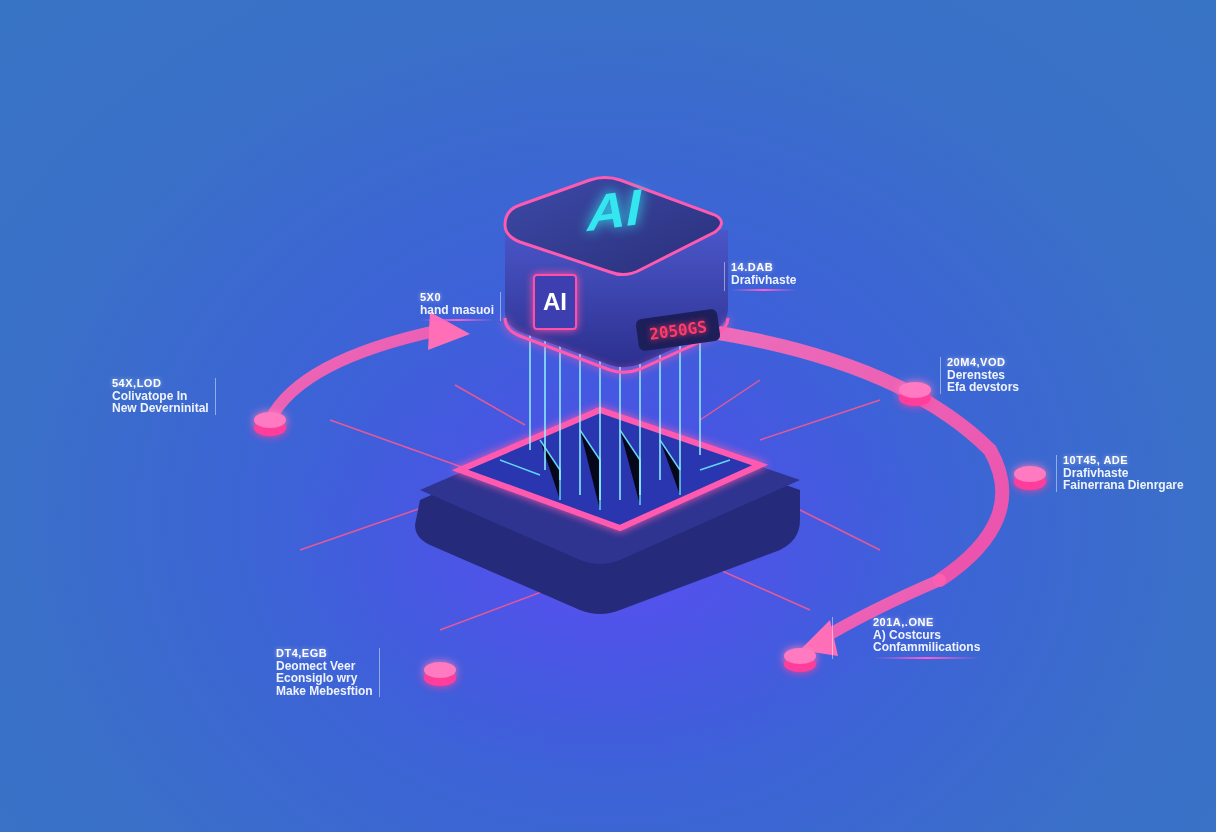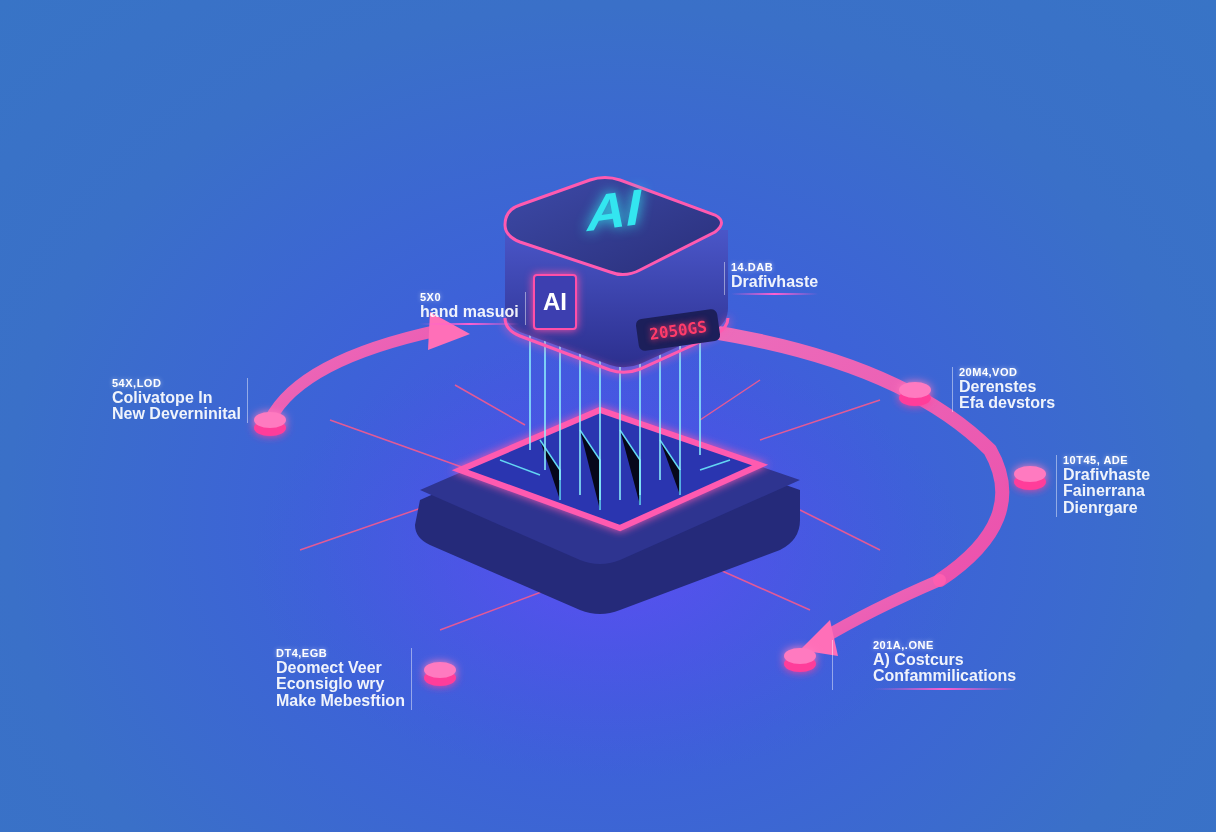--- a/index.html
+++ b/index.html
@@ -3,21 +3,21 @@
 <meta charset="utf-8">
 <style>
   html,body{margin:0;padding:0;}
   body{width:1216px;height:832px;overflow:hidden;position:relative;
     font-family:"Liberation Sans",sans-serif;
     background:radial-gradient(ellipse at 50% 62%, #4a50e6 0%, #3d62d8 35%, #3a70c8 70%, #3874c6 100%);}
   .stage{position:absolute;left:0;top:0;width:1216px;height:832px;}
   svg.scene{position:absolute;left:0;top:0;}
   .label{position:absolute;color:#fff;line-height:1.05;}
   .label .val{font-weight:bold;font-size:11px;letter-spacing:0.5px;text-shadow:0 0 4px rgba(255,255,255,0.5);}
-  .label .desc{font-size:16px;font-weight:bold;opacity:0.92;}
+  .label .desc{font-size:12px;font-weight:bold;opacity:0.92;}
   .label.right{padding-right:6px;border-right:1px solid rgba(255,255,255,0.45);}
   .label.left{text-align:left;padding-left:6px;border-left:1px solid rgba(255,255,255,0.45);}
   .label .underline{height:2px;margin-top:3px;background:linear-gradient(90deg,rgba(255,80,200,0),#ff5fd0,rgba(255,80,200,0));}
   .cube-top-text{position:absolute;left:560px;top:180px;width:110px;text-align:center;
     font-weight:bold;font-size:52px;color:#33e6f0;transform:skewX(-18deg) rotate(-8deg);
     text-shadow:0 0 12px #33e6f0;}
   .cube-badge{position:absolute;left:533px;top:274px;width:40px;height:52px;border:2px solid #ff4fa8;border-radius:4px;
     background:#3d3fb0;color:#fff;font-weight:bold;font-size:24px;display:flex;align-items:center;justify-content:center;
     box-shadow:0 0 8px #ff4fa8;}
   .cube-display{position:absolute;left:637px;top:314px;width:82px;height:32px;border-radius:6px;background:#1c1f5a;
@@ -144,39 +144,39 @@
     <div class="desc">Drafivhaste</div>
     <div class="underline"></div>
   </div>
 
   <div class="label right" style="left:112px;top:378px;">
     <div class="val">54X,LOD</div>
     <div class="desc">Colivatope In</div>
     <div class="desc">New Deverninital</div>
   </div>
 
-  <div class="label left" style="left:940px;top:367px;margin-left:12px;">
+  <div class="label left" style="left:940px;top:357px;">
     <div class="val">20M4,VOD</div>
     <div class="desc">Derenstes</div>
     <div class="desc">Efa devstors</div>
   </div>
 
   <div class="label left" style="left:1056px;top:455px;">
     <div class="val">10T45, ADE</div>
     <div class="desc">Drafivhaste</div>
     <div class="desc">Fainerrana Dienrgare</div>
   </div>
 
   <div class="label right" style="left:276px;top:648px;">
     <div class="val">DT4,EGB</div>
     <div class="desc">Deomect Veer</div>
     <div class="desc">Econsiglo wry</div>
     <div class="desc">Make Mebesftion</div>
   </div>
 
-  <div class="label left" style="left:832px;top:640px;padding-left:40px;">
+  <div class="label left" style="left:832px;top:617px;padding-left:40px;">
     <div class="val">201A,.ONE</div>
     <div class="desc">A) Costcurs</div>
     <div class="desc">Confammilications</div>
     <div class="underline"></div>
   </div>
 
 </div>
 
 </body></html>

